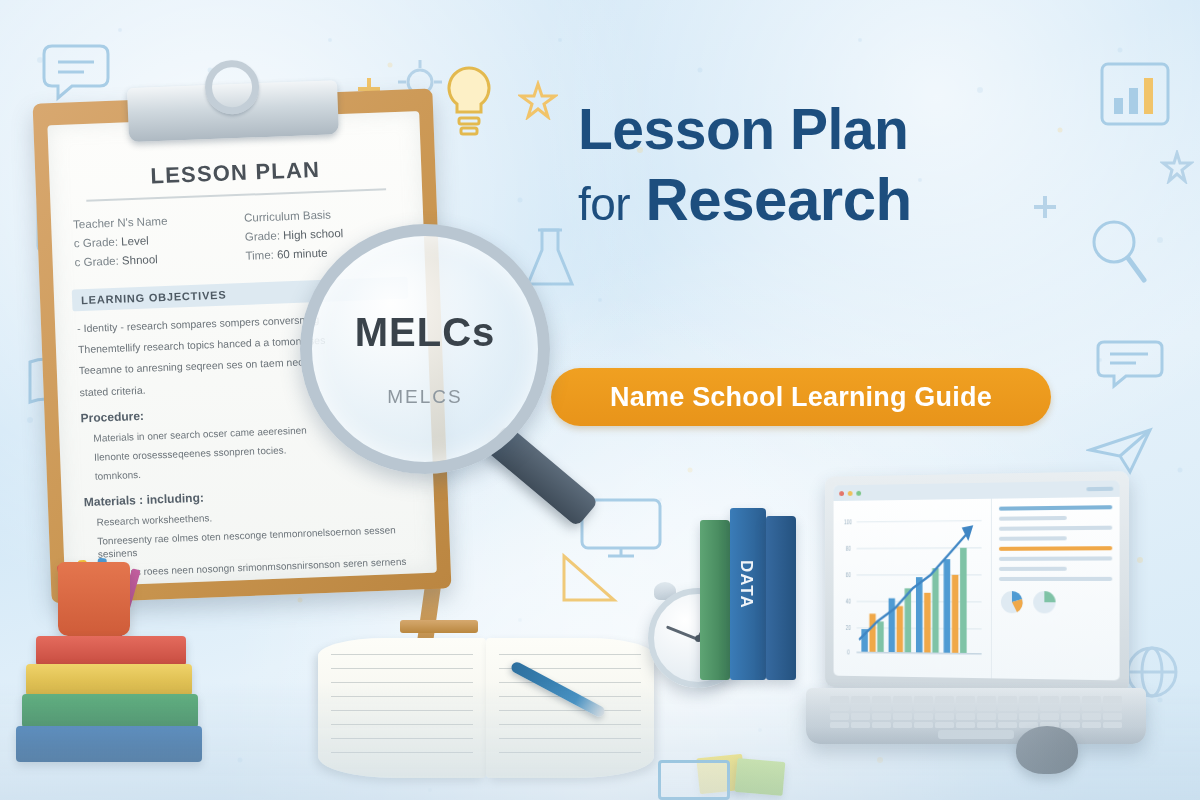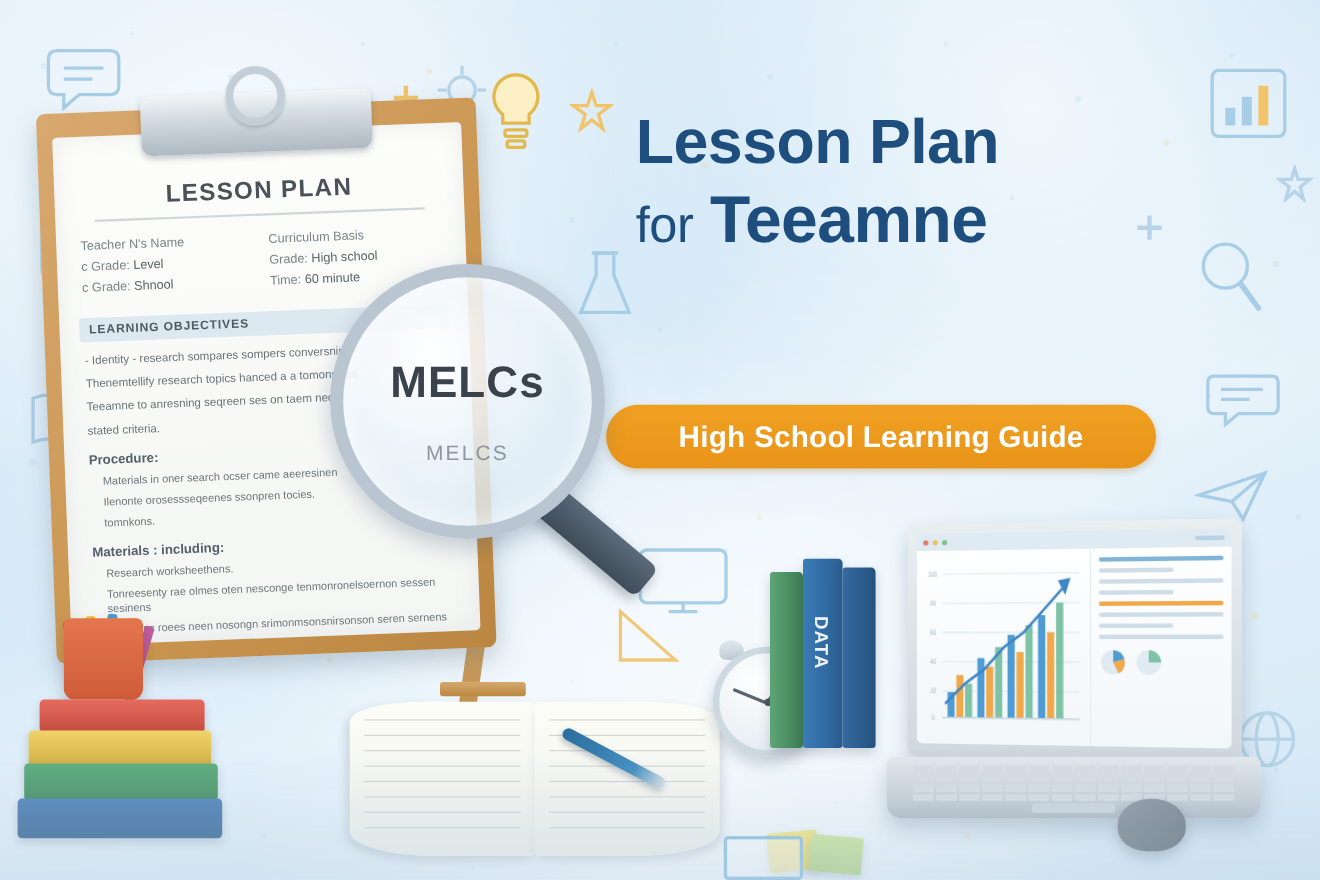--- a/index.html
+++ b/index.html
@@ -191,21 +191,21 @@
   .easel-leg {
     position: absolute;
     background: linear-gradient(180deg,#d6a96f,#b9873f);
     border-radius: 3px;
   }
 
   
   .magnifier {
     position: absolute;
     left: 300px;
-    top: 240px;
+    top: 224px;
     width: 250px;
     height: 250px;
   }
   .mag-lens {
     position: absolute;
     inset: 0;
     border-radius: 50%;
     border: 12px solid #b9c6d1;
     background: radial-gradient(circle at 35% 30%, rgba(255,255,255,.92) 0%, rgba(228,240,248,.80) 55%, rgba(205,226,240,.72) 100%);
     box-shadow: 0 8px 20px rgba(60,85,110,.28), inset 0 0 26px rgba(255,255,255,.8);
@@ -580,26 +580,26 @@
     <svg style="left:30px;top:186px" width="60" height="74" viewBox="0 0 60 74">
       <rect x="8" y="10" width="44" height="56" rx="6" fill="none" stroke="#bedcee" stroke-width="3"></rect>
       <rect x="22" y="4" width="16" height="10" rx="3" fill="none" stroke="#bedcee" stroke-width="3"></rect>
     </svg>
   </div>
 
   <div class="headline">
     <span class="l2">Lesson Plan</span>
     <span class="l3">
       <span class="for">for</span>
-      <span class="research">Teeamne</span>
+      <span class="research">Research</span>
     </span>
   </div>
 
   <div class="pill">
-    <span>High School Learning Guide</span>
+    <span>Name School Learning Guide</span>
   </div>
 
   <div class="easel-leg" style="left:420px;top:556px;width:16px;height:130px;transform:rotate(8deg)"></div>
   <div class="easel-leg" style="left:400px;top:620px;width:78px;height:13px;"></div>
 
   <div class="clipboard">
     <div class="clip-board-back"></div>
     <div class="clip-paper">
 
       <div class="doc-title">LESSON PLAN</div>

